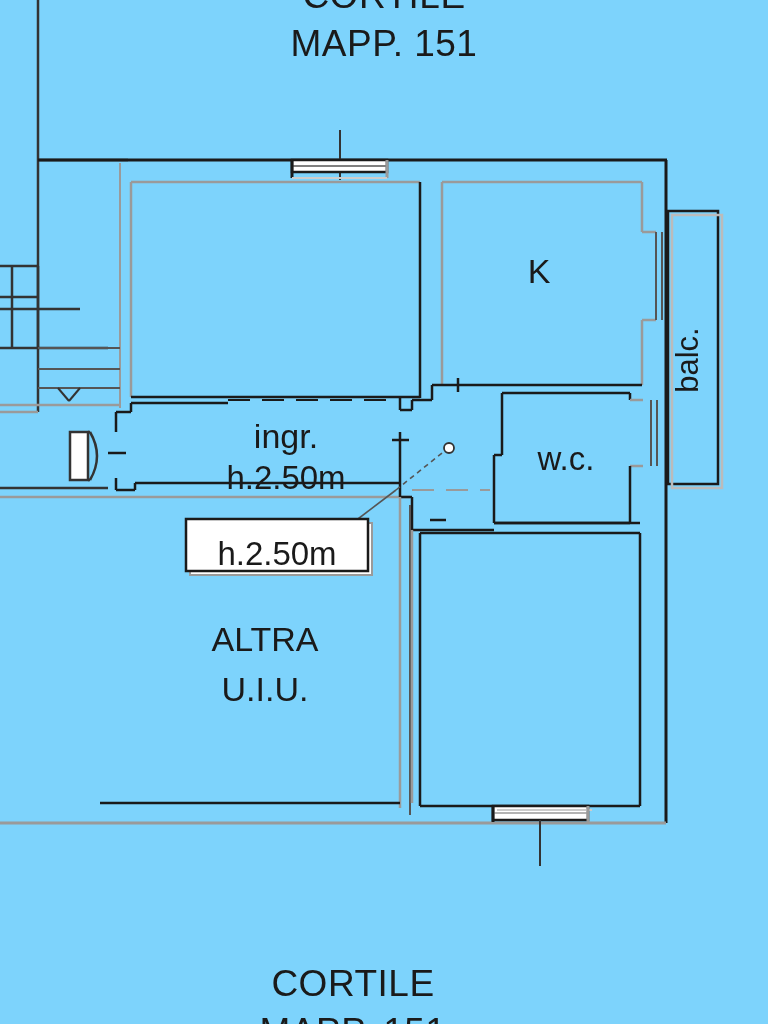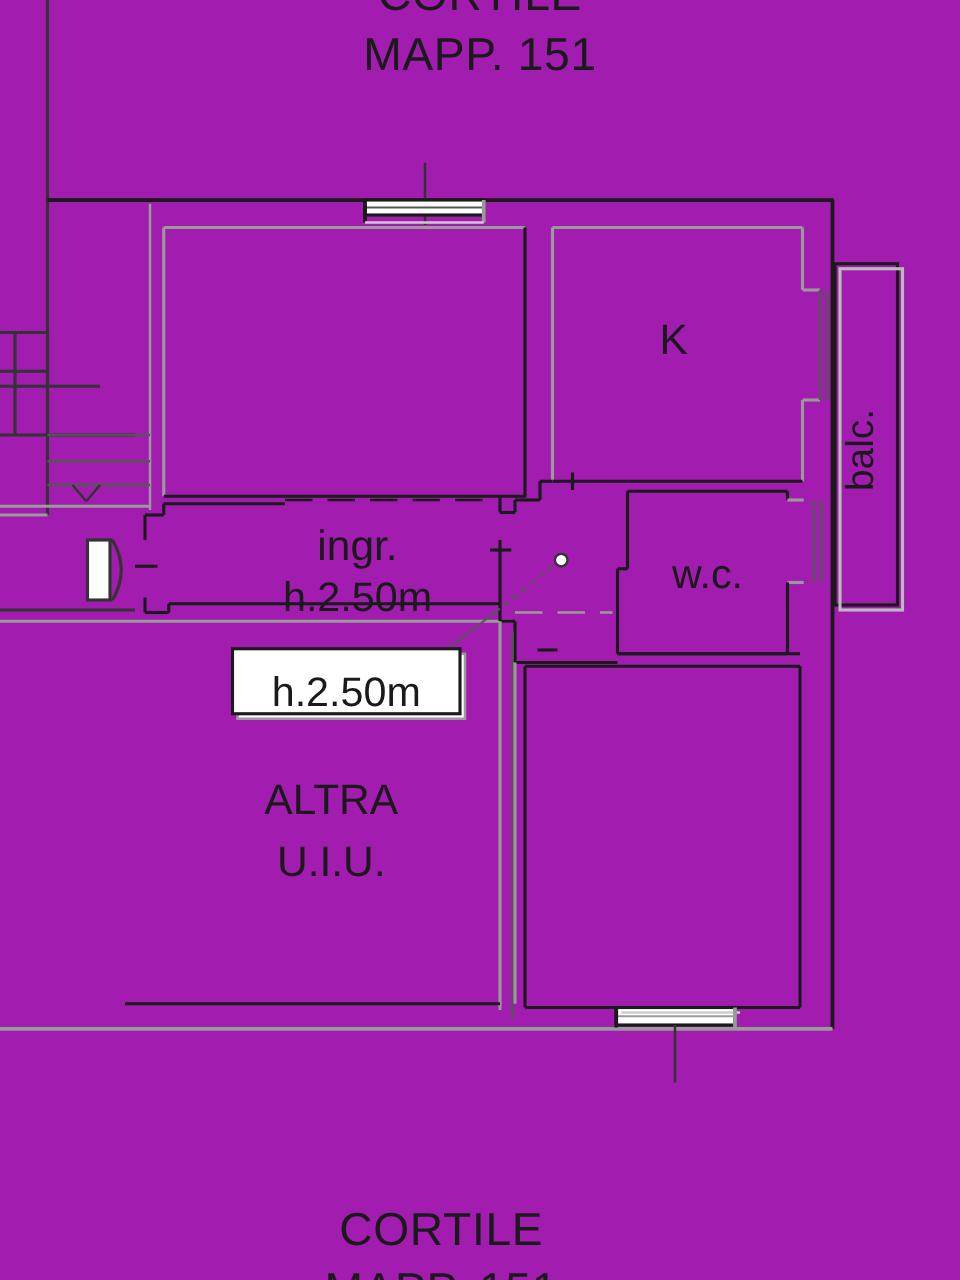--- a/index.html
+++ b/index.html
@@ -8,21 +8,21 @@
     padding: 0;
     background: #ffffff;
   }
   body {
     font-family: "Liberation Sans", sans-serif;
   }
   #plan-root {
     position: relative;
     width: 768px;
     height: 1024px;
-    background: #a21caf;
+    background: #7dd3fc;
     overflow: hidden;
   }
   #plan-svg {
     position: absolute;
     top: 0;
     left: 0;
     width: 768px;
     height: 1024px;
     display: block;
   }

